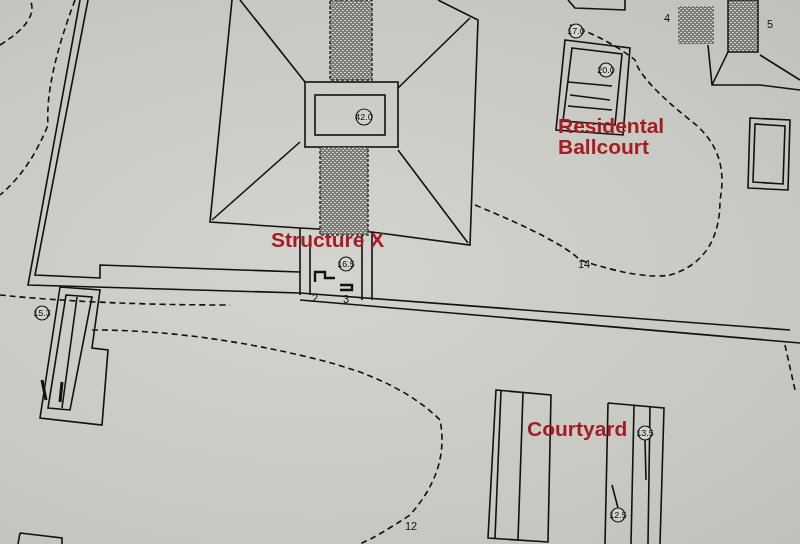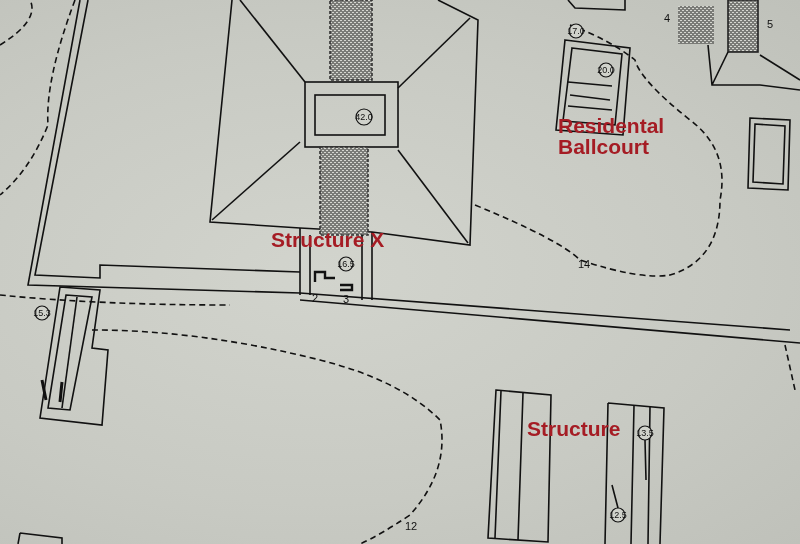--- a/index.html
+++ b/index.html
@@ -108,14 +108,14 @@
       <text x="578" y="268">14</text>
       <text x="405" y="530">12</text>
     </g>
   </svg>
 
   <div class="label" style="left:271px; top:181px;margin-top:48px;">Structure X</div>
   <div class="label label-multi" style="left:558px; top:115px;">
     <span>Residental</span>
     <span>Ballcourt</span>
   </div>
-  <div class="label" style="left:527px; top:418px;">Structure</div>
+  <div class="label" style="left:527px; top:418px;">Courtyard</div>
 </div>
 
 </body></html>

